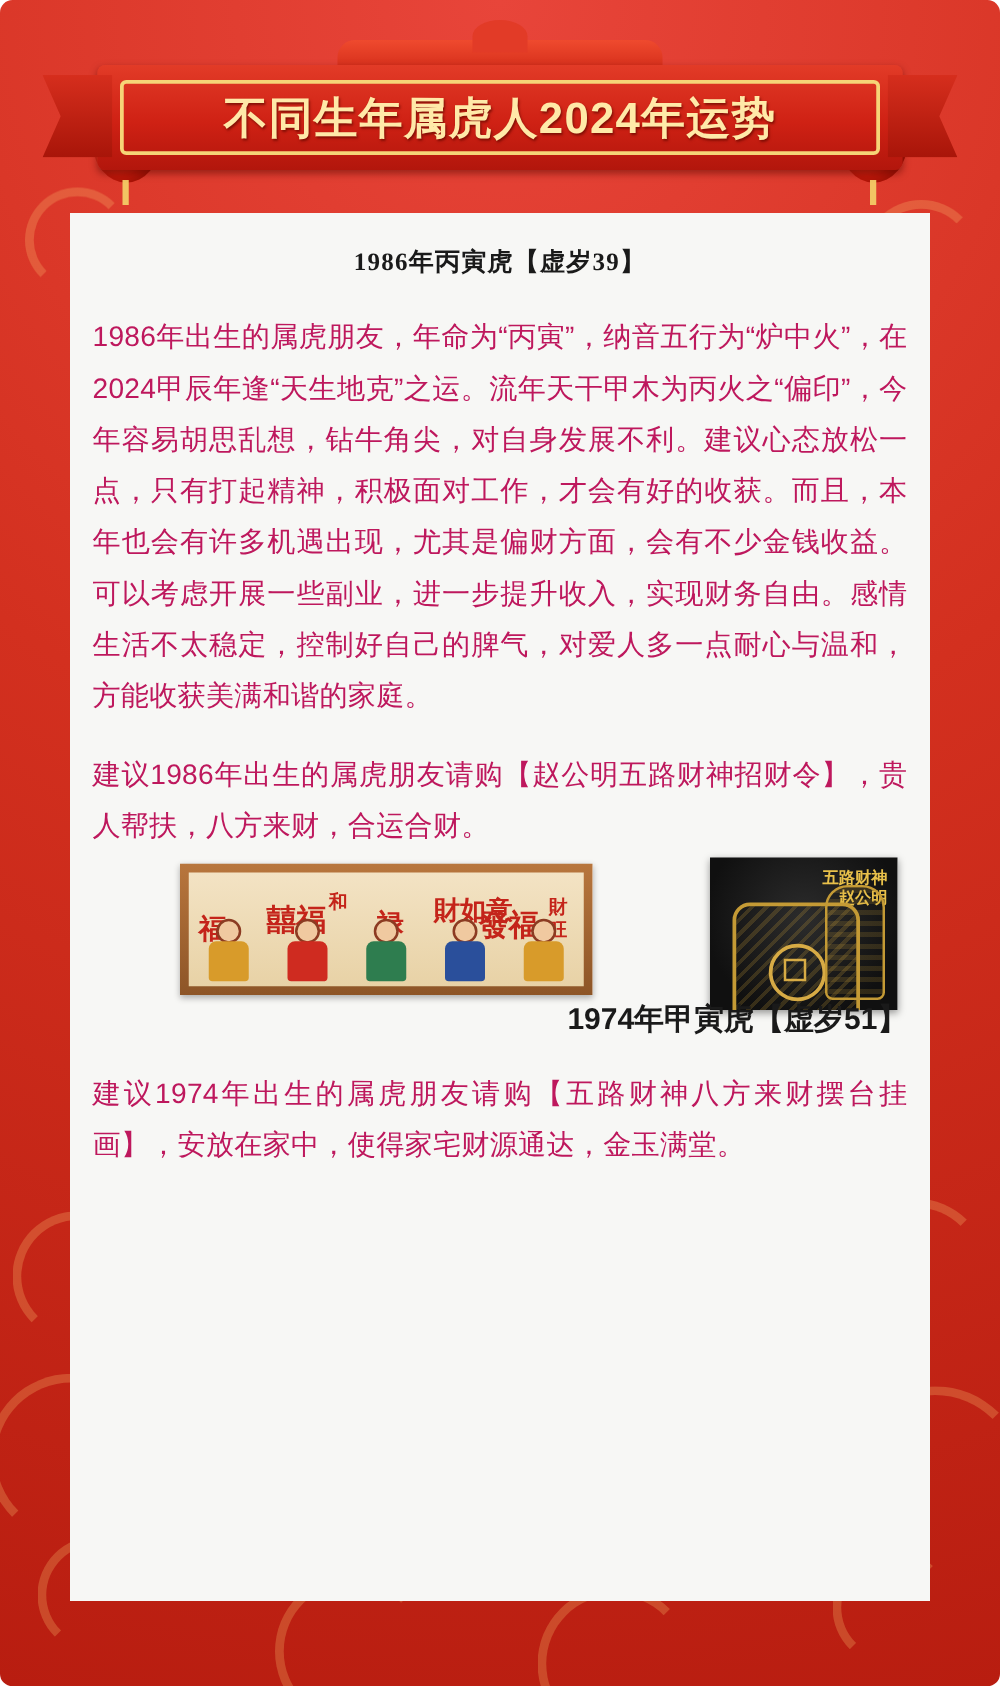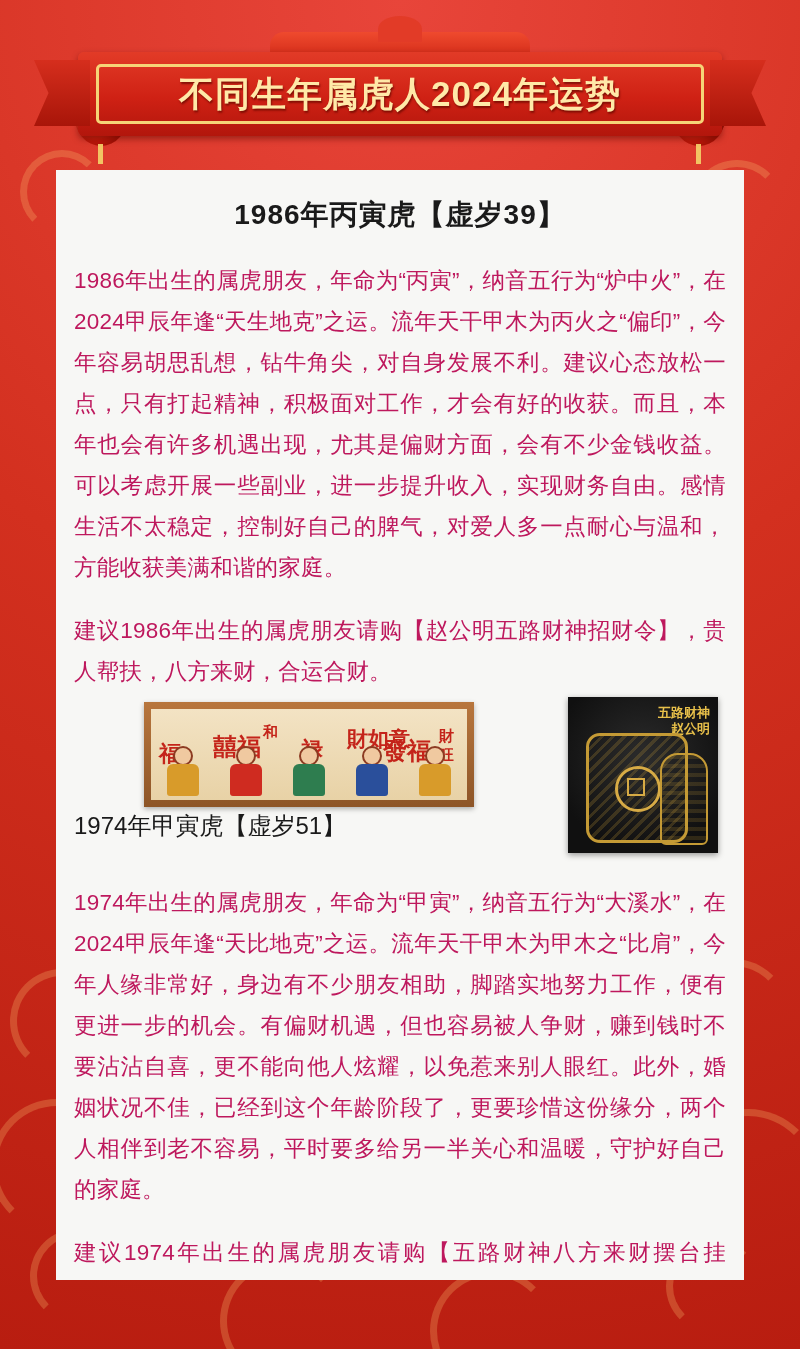--- a/index.html
+++ b/index.html
@@ -13,20 +13,21 @@
     background: #ffffff;
     overflow: hidden;
   }
   .page {
     position: relative;
     width: 800px;
     height: 1349px;
     background:
       radial-gradient(circle at 50% 0%, #e8453a 0%, #d3301f 45%, #b81d10 100%);
     overflow: hidden;
+    border-radius: 10px;
   }
   
   .cloud-band {
     position: absolute;
     left: 0;
     width: 800px;
     height: 200px;
     opacity: 0.45;
     pointer-events: none;
   }
@@ -154,25 +155,26 @@
     top: 170px;
     width: 688px;
     height: 1110px;
     background: #f7f7f5;
     box-sizing: border-box;
     padding: 16px 18px 18px 18px;
     overflow: hidden;
   }
   .section-heading {
     text-align: center;
-    font-size: 28px;
+    font-size: 20px;
     color: #1a1a1a;
     font-weight: bold;
     margin: 10px 0 26px 0;
     letter-spacing: 1px;
+    font-family: Liberation Serif, serif;
   }
   p.body {
     font-size: 22.5px;
     line-height: 41px;
     color: #be185d;
     margin: 0 0 22px 0;
     text-align: justify;
     letter-spacing: 0.2px;
   }
   p.body.last { margin-bottom: 10px; margin-top: 13px; }
@@ -245,21 +247,21 @@
   }
   .fig.green .body-robe { background: #2e7d4f; }
   .fig.blue .body-robe { background: #2a4f9b; }
   .fig.gold .body-robe { background: #d89b2a; }
 
   .amulet {
     position: absolute;
     right: 8px;
     top: -5px;
     width: 150px;
-    height: 156px;
+    height: 122px;
     background: radial-gradient(circle at 50% 40%, #2c2c2c, #101010 75%);
     box-shadow: 0 2px 6px rgba(0,0,0,0.4);
     overflow: hidden;
   }
   .amulet-label {
     position: absolute;
     right: 8px;
     top: 8px;
     color: #e8c04a;
     font-size: 13px;
@@ -305,23 +307,23 @@
     height: 88px;
     border: 2px solid #c49a35;
     border-radius: 18px 18px 6px 6px;
     background: repeating-linear-gradient(180deg, rgba(196,154,53,0.18) 0 4px, transparent 4px 9px);
   }
   .heading-overlap {
     position: absolute;
     left: 0;
     right: 0;
     top: 108px;
-    text-align: left;
+    text-align: right;
     font-size: 24px;
-    font-weight: normal;
+    font-weight: bold;
     color: #1a1a1a;
   }
 </style>
 </head>
 <body>
 
 <div class="page">
 
   <div class="cloud-band top">
     <div class="swirl" style="left:20px; top:150px; width:70px; height:70px;"></div>
@@ -396,18 +398,17 @@
           <div>五路财神</div>
           <div>赵公明</div>
         </div>
         <div class="amulet-coin"></div>
         <div class="amulet-fig"></div>
       </div>
 
       <div class="heading-overlap">1974年甲寅虎【虚岁51】</div>
     </div>
 
-    <p class="body" style="margin-top:30px;">1974年出生的属虎朋友，年命为“甲寅”，纳音五行为“大溪水”，在2024甲辰年逢“天比地克”之运。流年天干甲木为甲木之“比肩”，今年人缘非常好，身边有不少朋友相助，脚踏实地努力工作，便有更进一步的机会。有偏财机遇，但也容易被人争财，赚到钱时不要沾沾自喜，更不能向他人炫耀，以免惹来别人眼红。此外，婚姻状况不佳，已经到这个年龄阶段了，更要珍惜这份缘分，两个人相伴到老不容易，平时要多给另一半关心和温暖，守护好自己的家庭。</p>
 
     <p class="body last">建议1974年出生的属虎朋友请购【五路财神八方来财摆台挂画】，安放在家中，使得家宅财源通达，金玉满堂。</p>
 
   </div>
 </div>
 
 </body></html>

